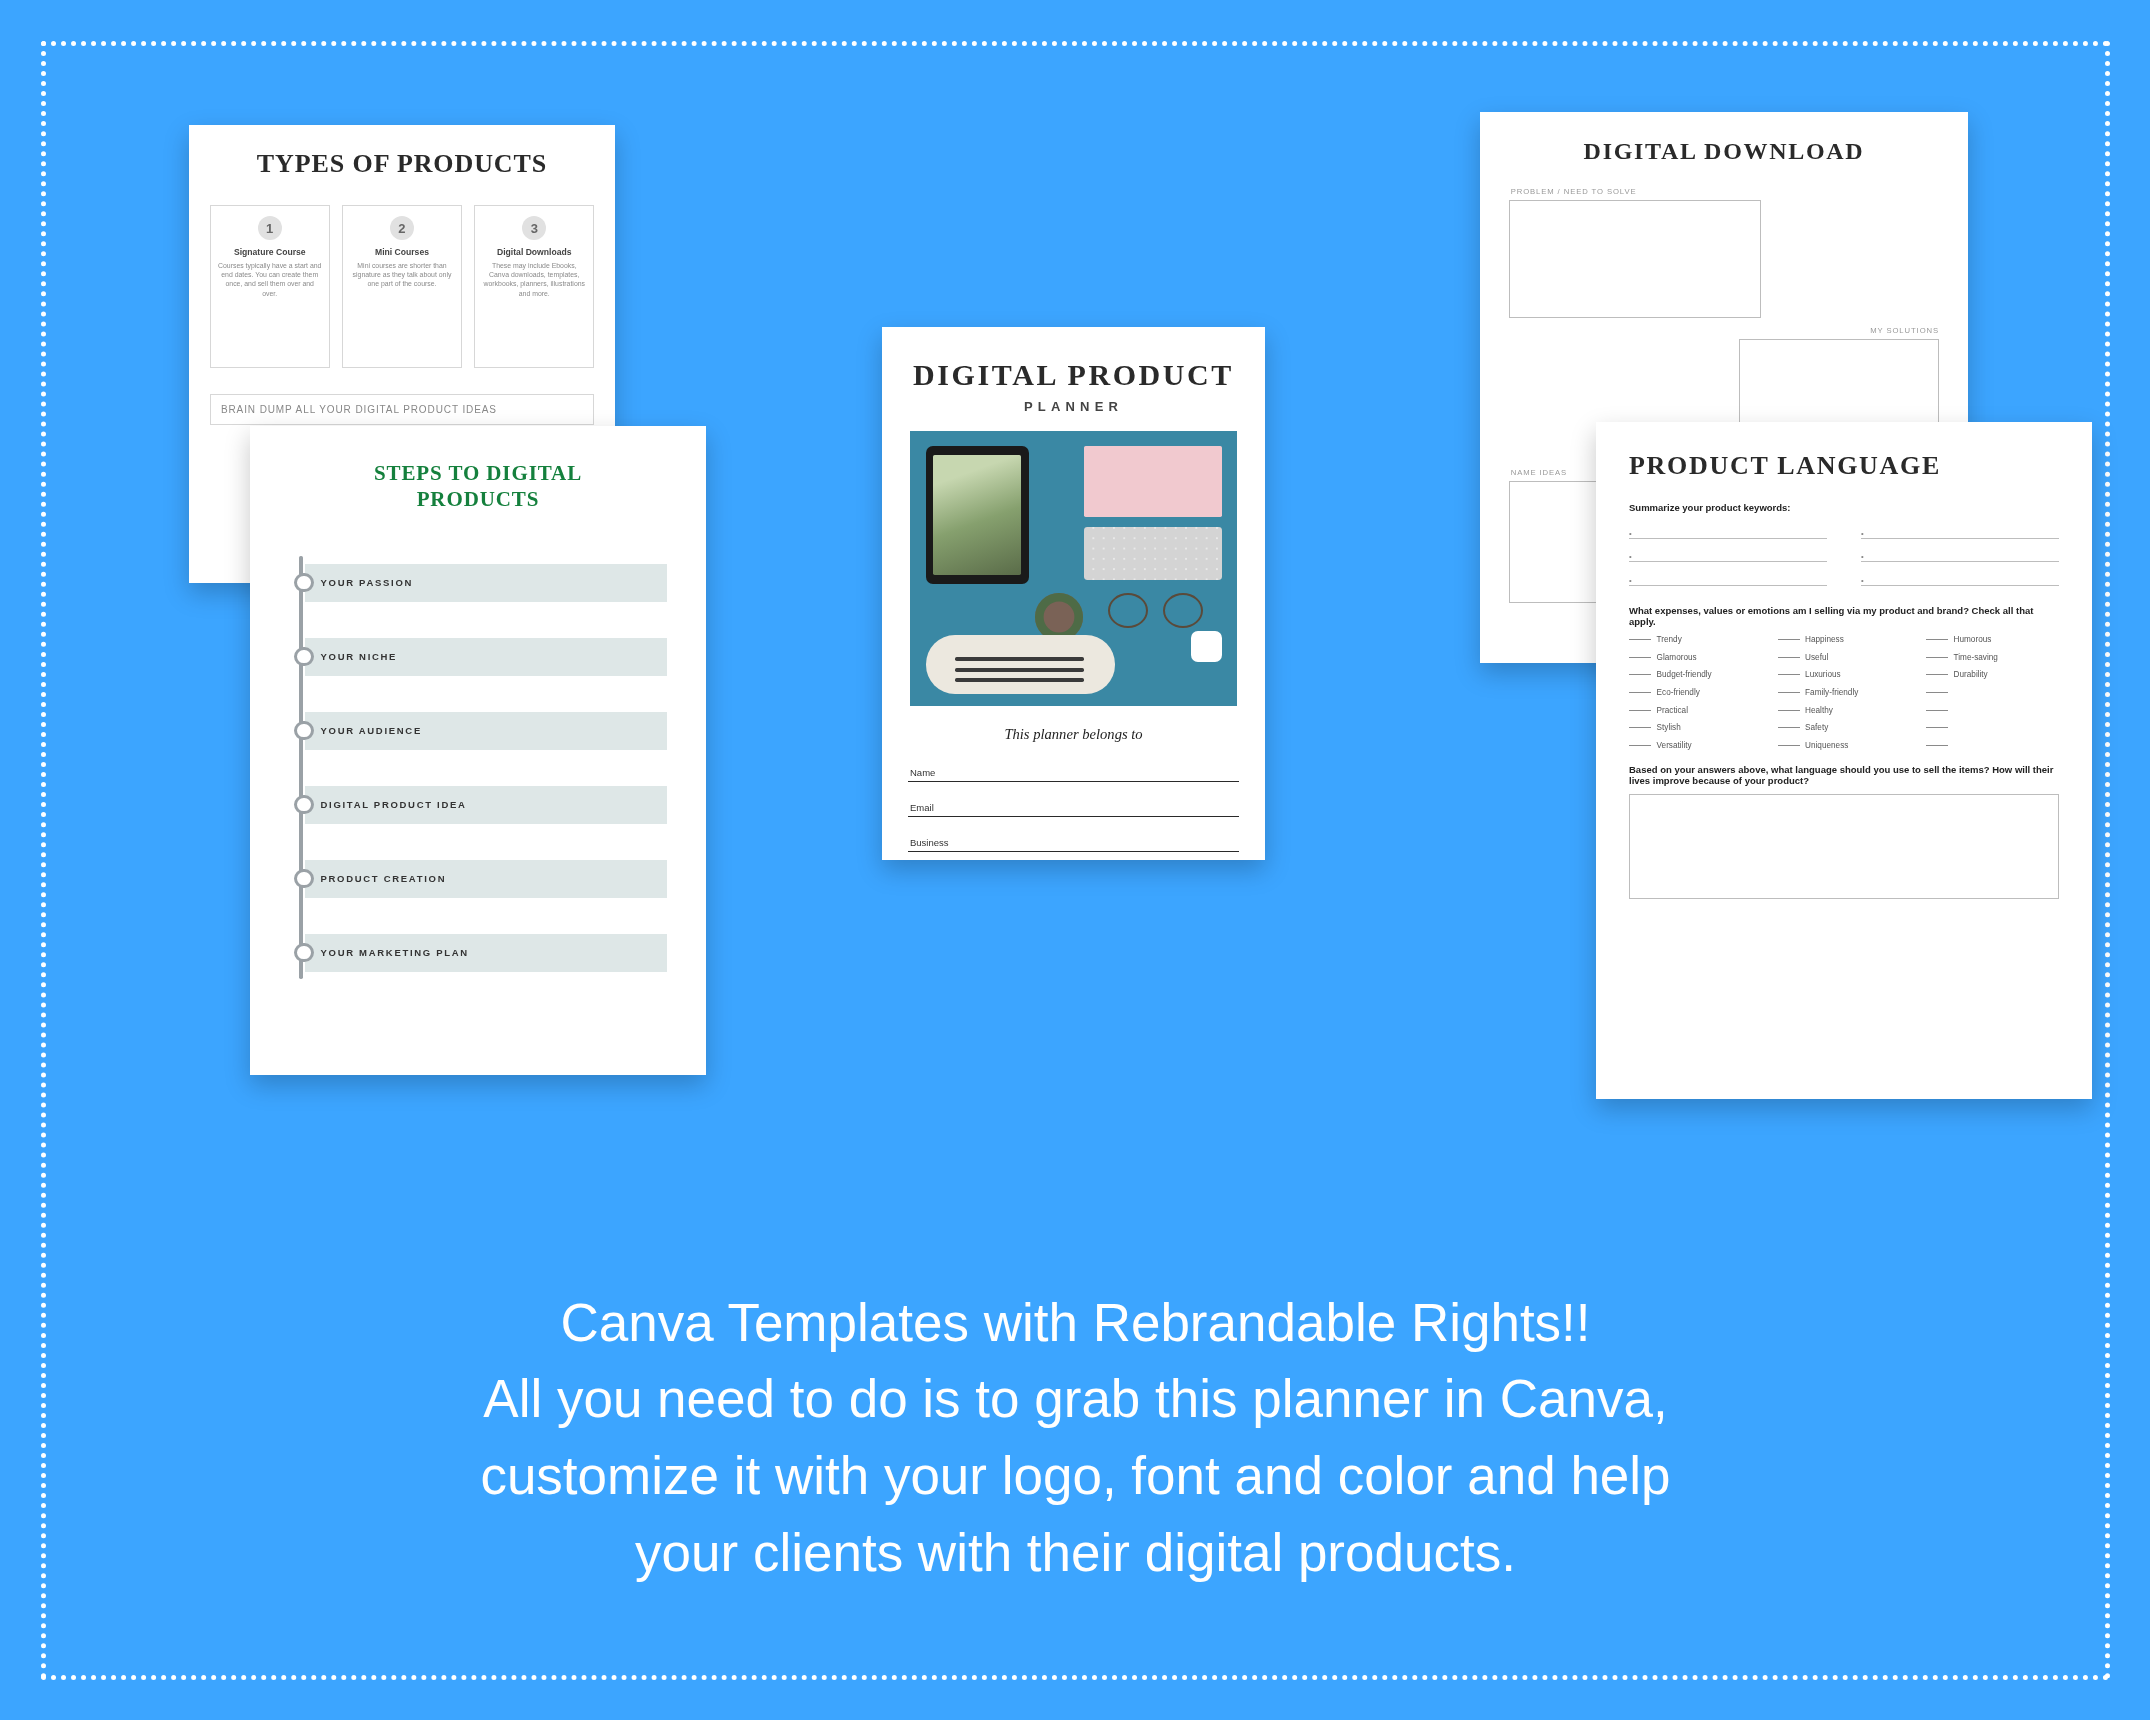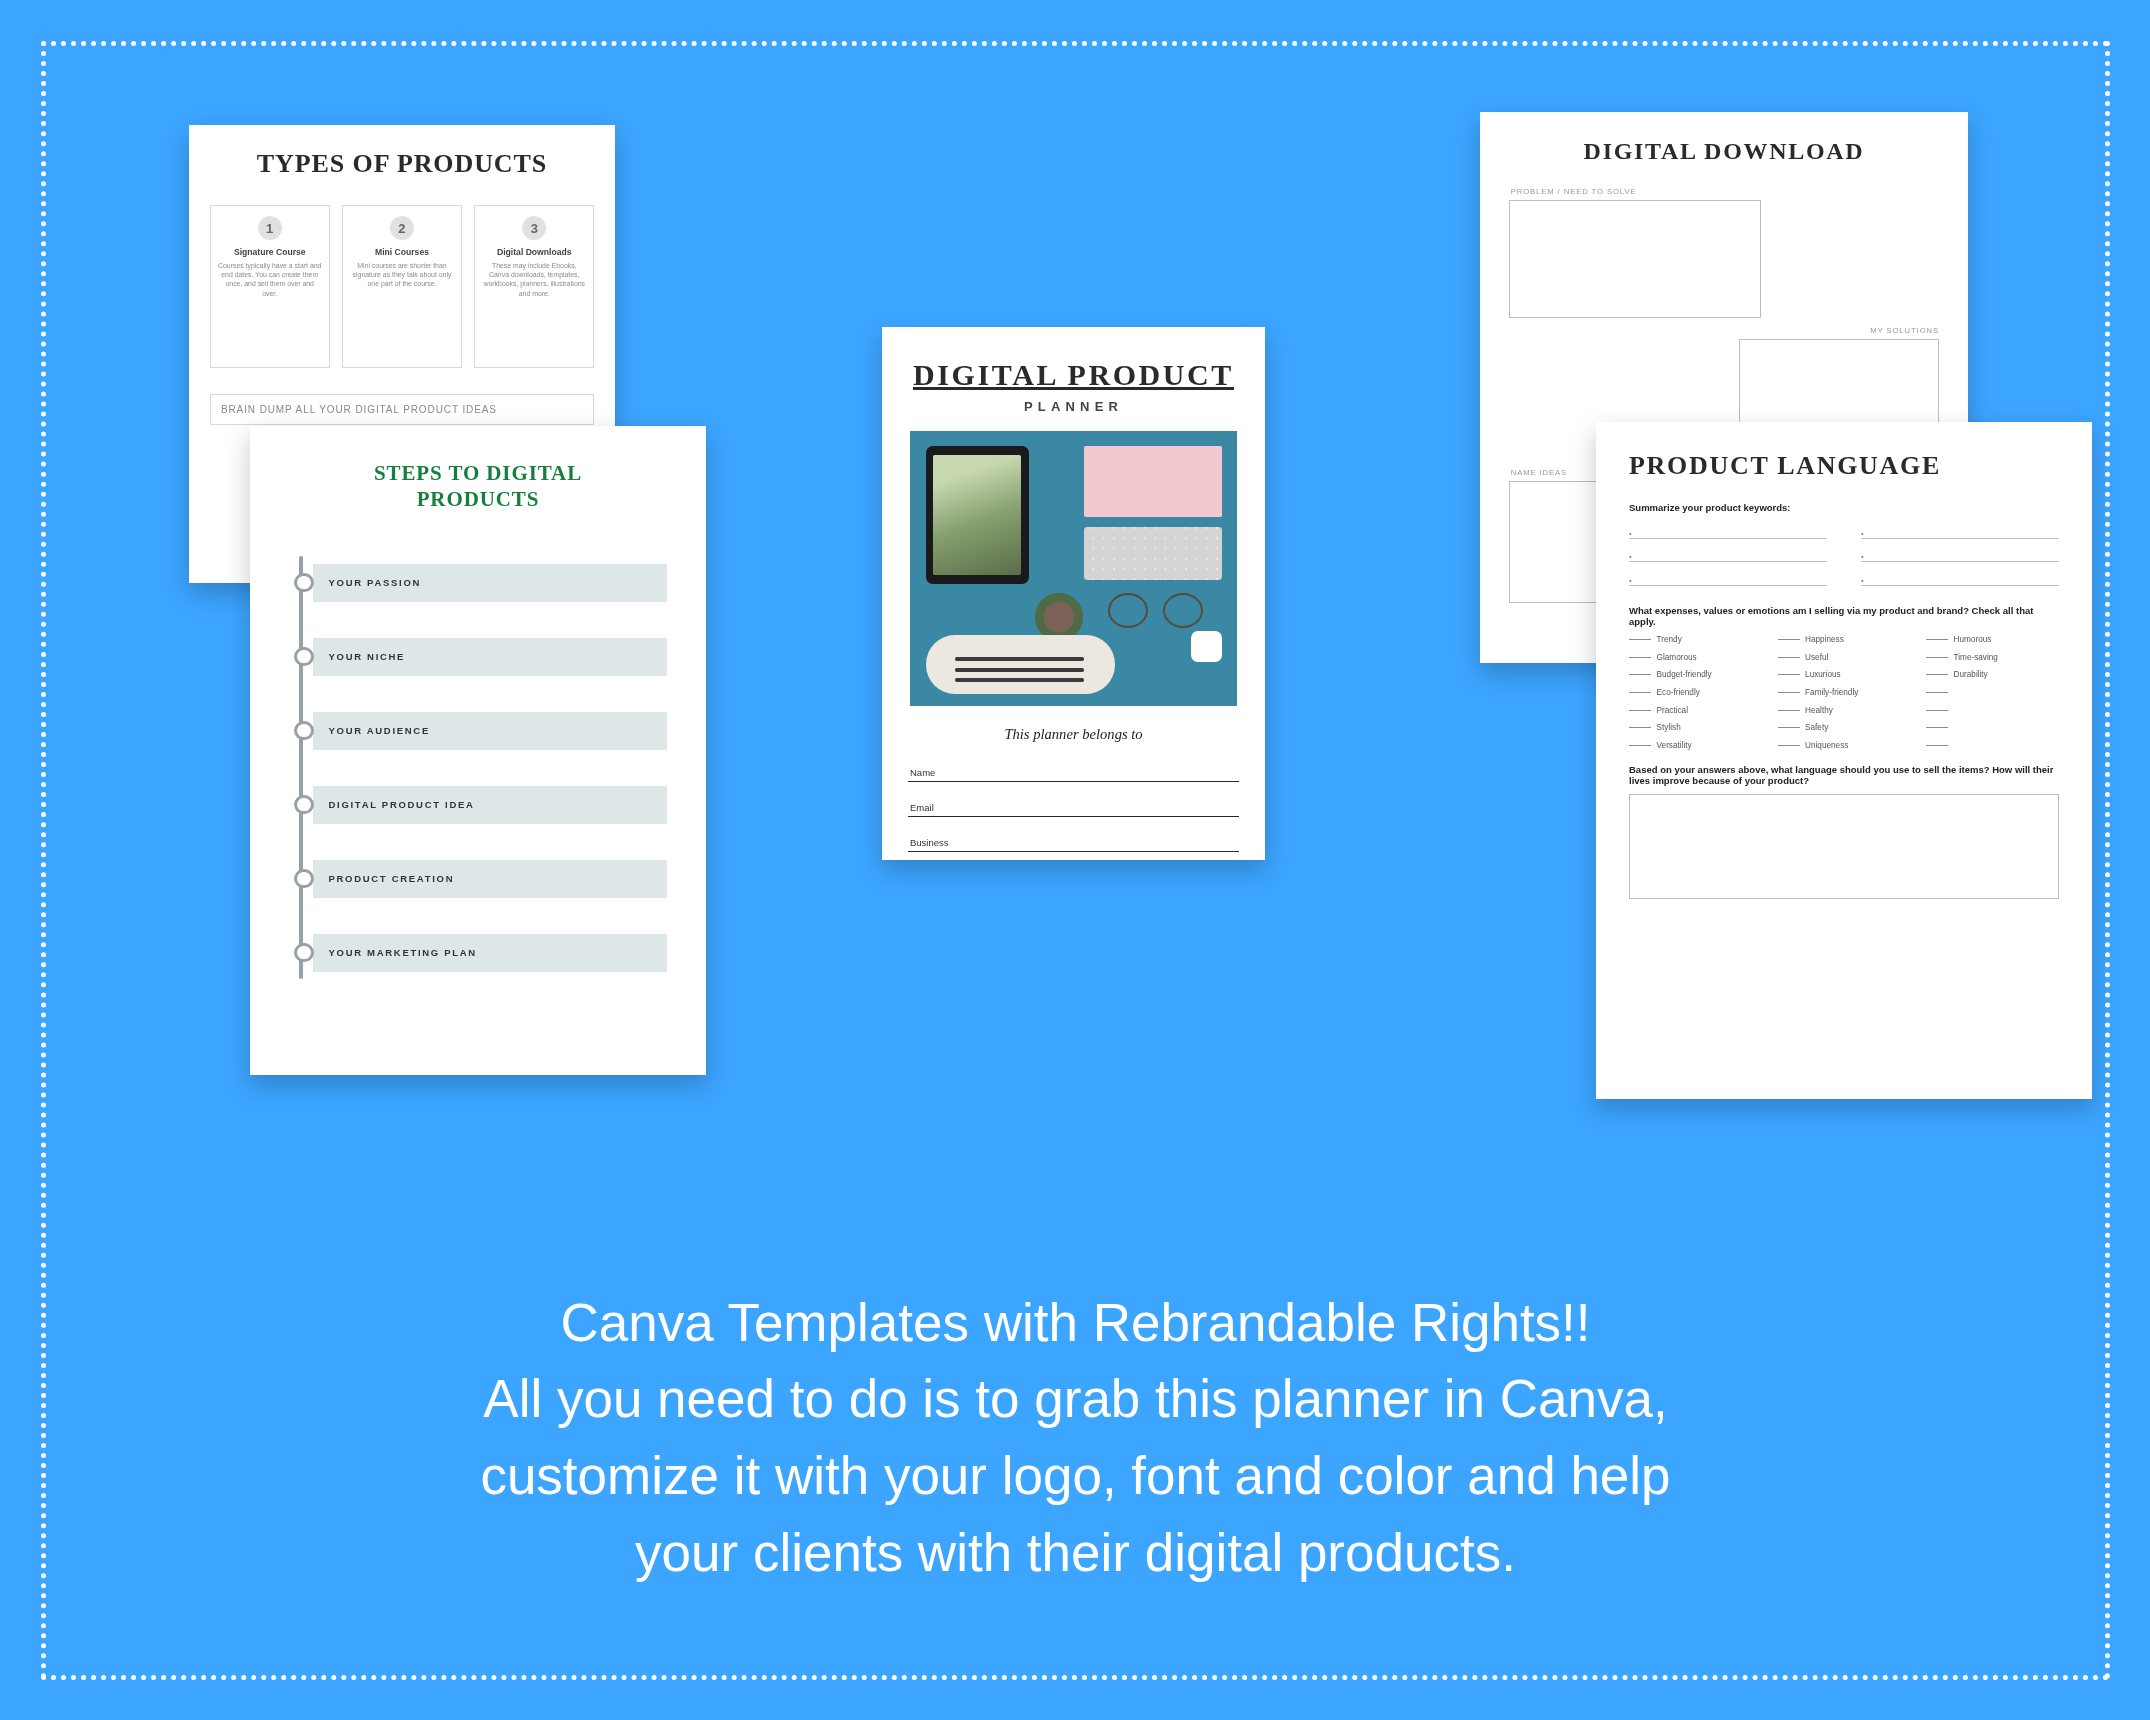--- a/index.html
+++ b/index.html
@@ -124,40 +124,40 @@
     display:flex; align-items:center;
   }
   .trow::before{
     content:"";
     position:absolute;
     left:5.2px; top:50%; transform:translateY(-50%);
     width:13.8px;height:13.8px;border-radius:50%;
     background:#fff;border:3.4px solid #9aa1a6;
   }
   .trow .bar{
-    margin-left:24px;
+    margin-left:16px;
     flex:1;
     height:38px;
     background:#dee7e7;
     display:flex; align-items:center;
     padding-left:15.5px;
     font-size:9.5px; letter-spacing:1.7px; color:#333; font-weight:700;
     font-family:var(--sans);
   }
 
   
   .cover{
     left:882px; top:327px;
     width:383px; height:533px;
     display:flex; flex-direction:column; align-items:center;
   }
   .cover h1{
     font-family:var(--serif);
     font-size:30px; letter-spacing:2.6px;
-    color:#2a2a2a; margin:31px 0 1.7px 0;text-decoration:underline;
+    color:#2a2a2a; margin:31px 0 1.7px 0;
   }
   .cover h2{
     font-family:var(--sans);
     font-size:13px; letter-spacing:5.2px;
     color:#444; margin:5.2px 0 17px 0;
   }
   .scene{
     width:327px; height:275px; position:relative; overflow:hidden;
     background:#3a88a4;
   }

